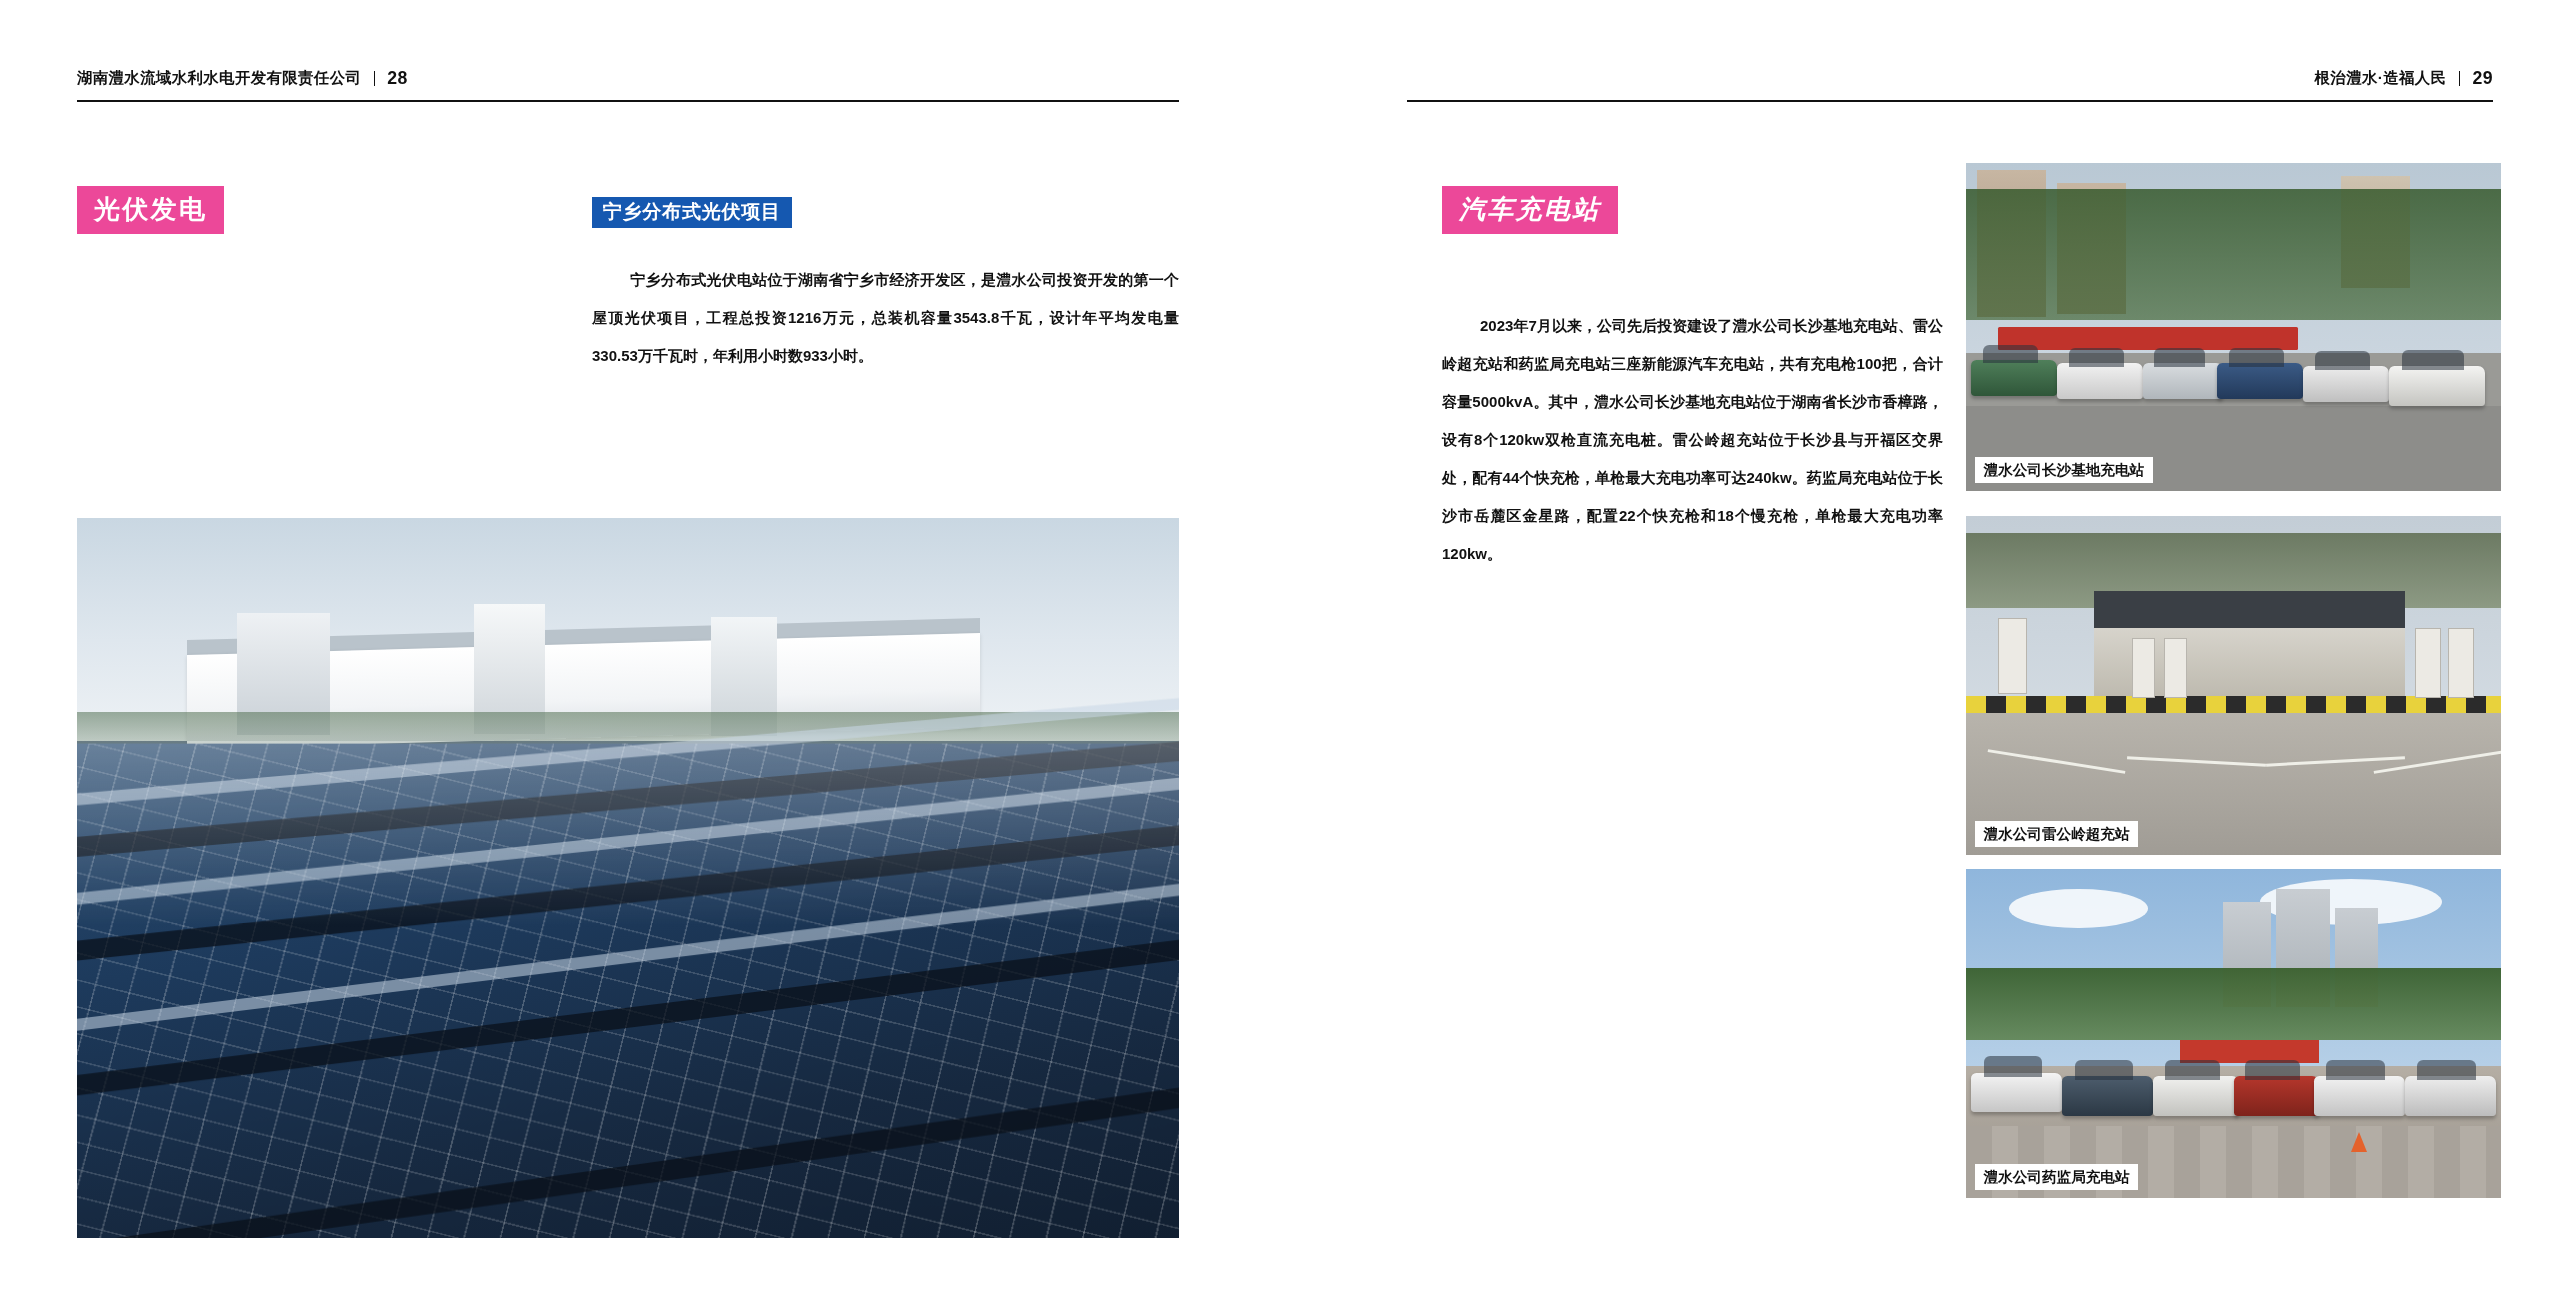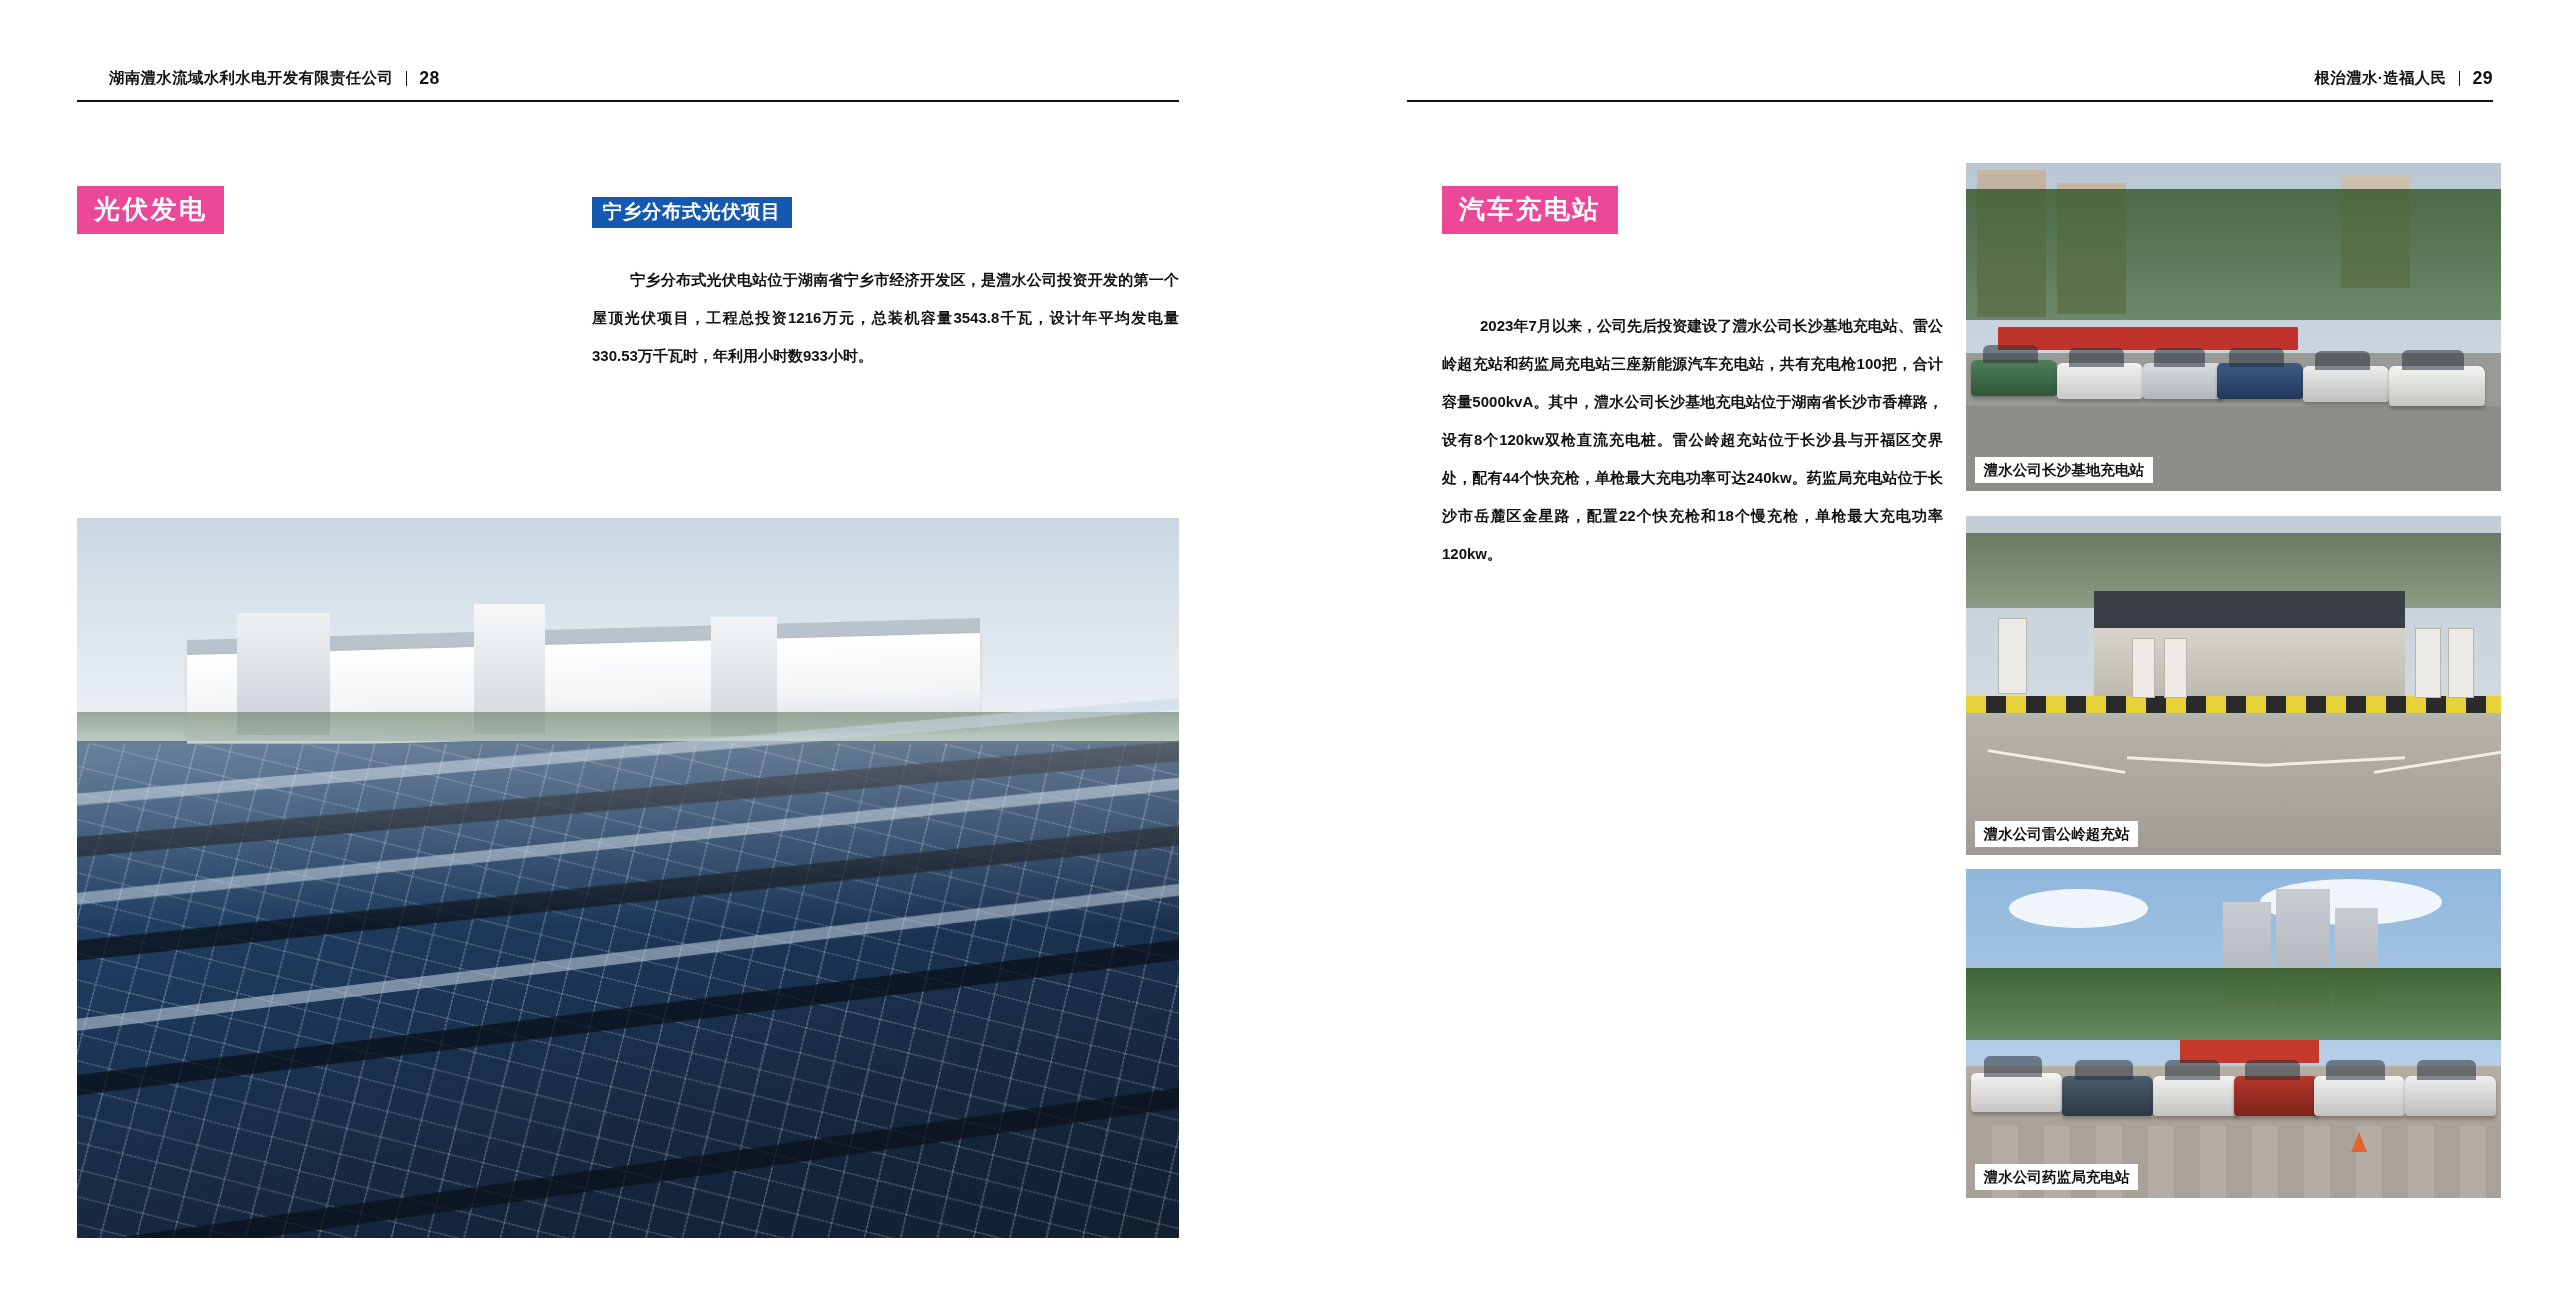--- a/index.html
+++ b/index.html
@@ -35,21 +35,20 @@
   .runhead {
     position: absolute;
     top: 68px;
     display: flex;
     align-items: center;
     font-size: 15.4px;
     font-weight: bold;
     color: #111;
     letter-spacing: 0.4px;
     white-space: nowrap;
-    margin-left: 32px;
   }
   .runhead.left-head  { left: 77px; }
   .runhead.right-head { right: 83px; }
   .runhead .sep {
     display: inline-block;
     width: 1.5px;
     height: 15.4px;
     background: #111;
     margin: 0 12.3px;
   }
@@ -79,20 +78,21 @@
   }
   .section-tag.left-tag {
     position: absolute;
     left: 77px;
     top: 186px;
   }
   .section-tag.right-tag {
     position: absolute;
     left: 1442px;
     top: 186px;
+    font-style: italic;
   }
 
   
   .sub-title {
     position: absolute;
     left: 592px;
     top: 197px;
     background: #1558b0;
     color: #fff;
     font-size: 19px;

